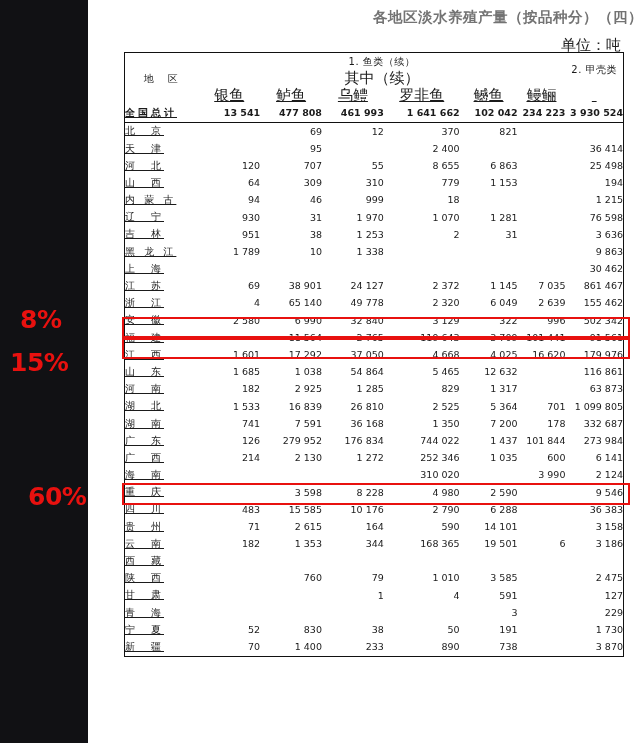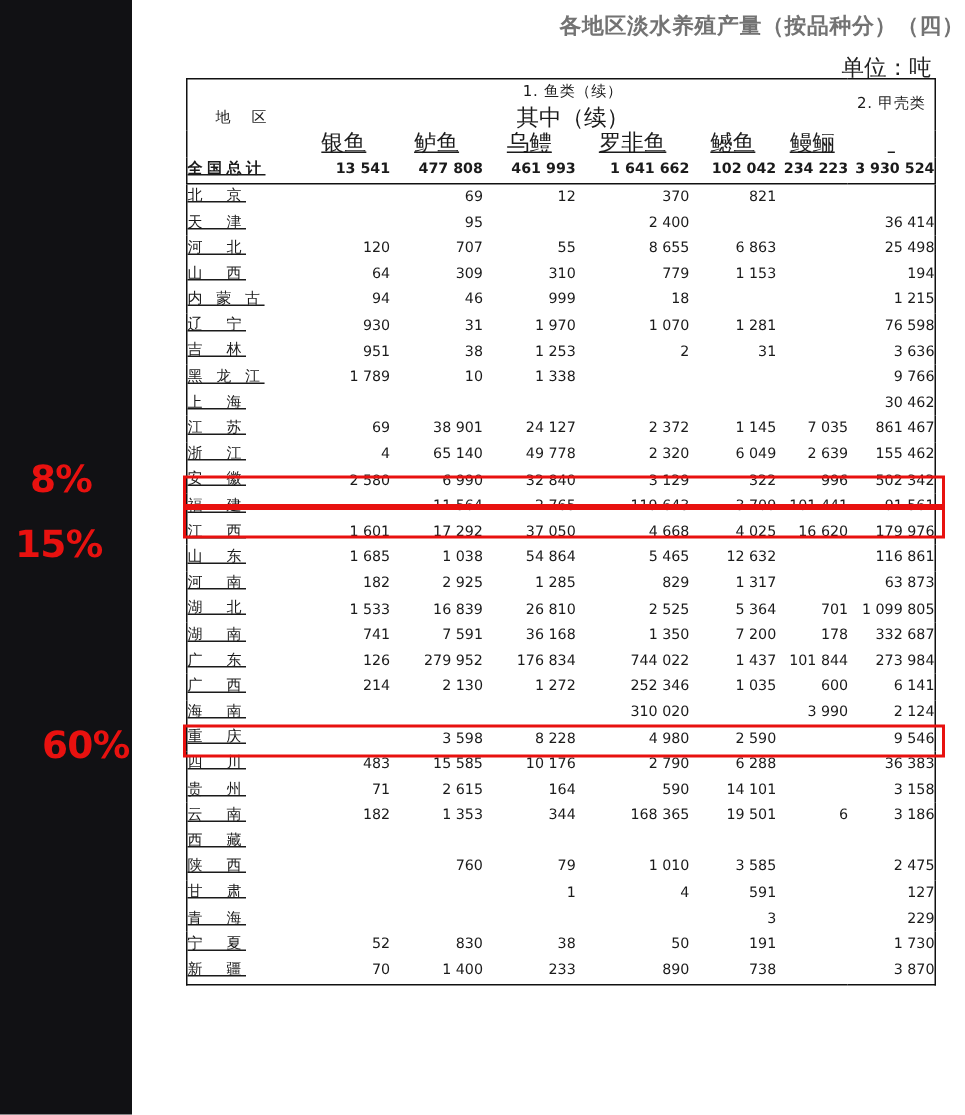--- a/index.html
+++ b/index.html
@@ -263,21 +263,21 @@
           </tr>
 
         <tr>
             <td class="region-cell vline-r">黑 龙 江</td>
             <td class="num">1 789</td>
             <td class="num">10</td>
             <td class="num">1 338</td>
             <td class="num"></td>
             <td class="num"></td>
             <td class="num"></td>
-            <td class="num vline-l">9 766</td>
+            <td class="num vline-l">9 863</td>
           </tr>
 
         <tr>
             <td class="region-cell vline-r">上　海</td>
             <td class="num"></td>
             <td class="num"></td>
             <td class="num"></td>
             <td class="num"></td>
             <td class="num"></td>
             <td class="num"></td>

